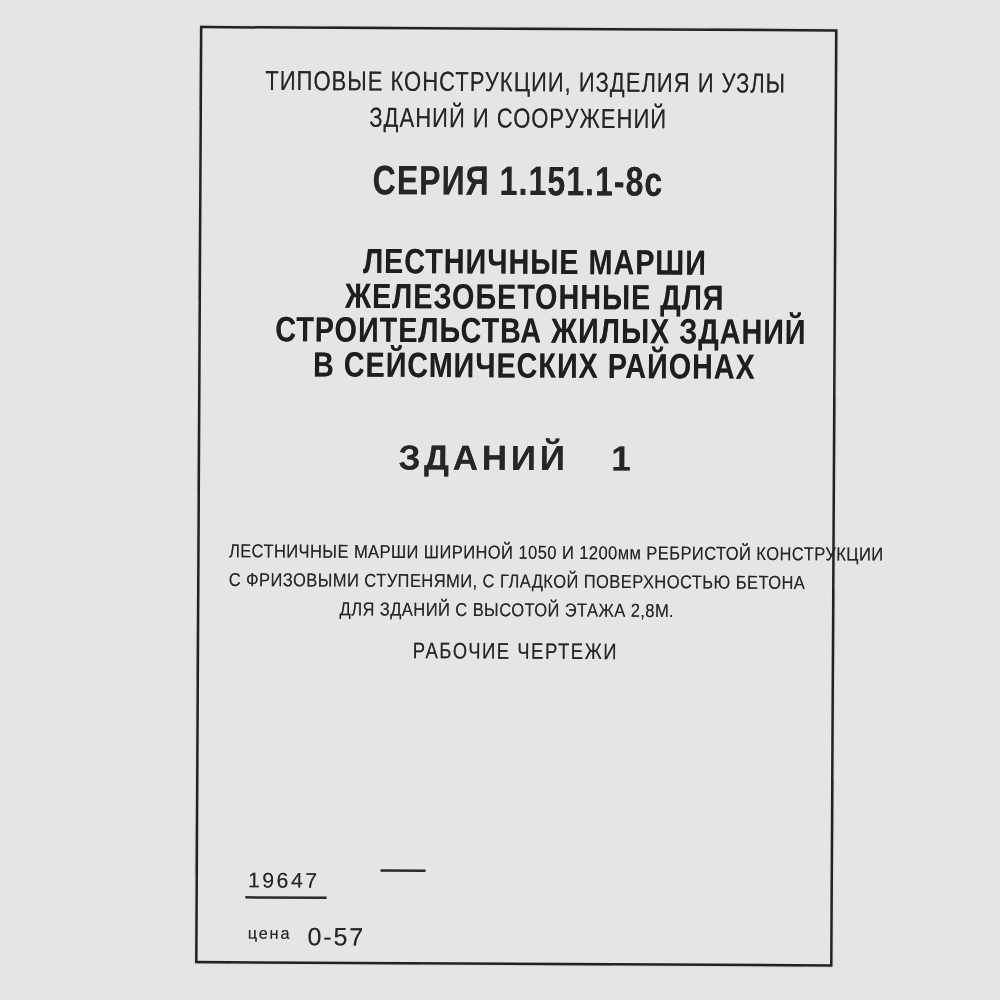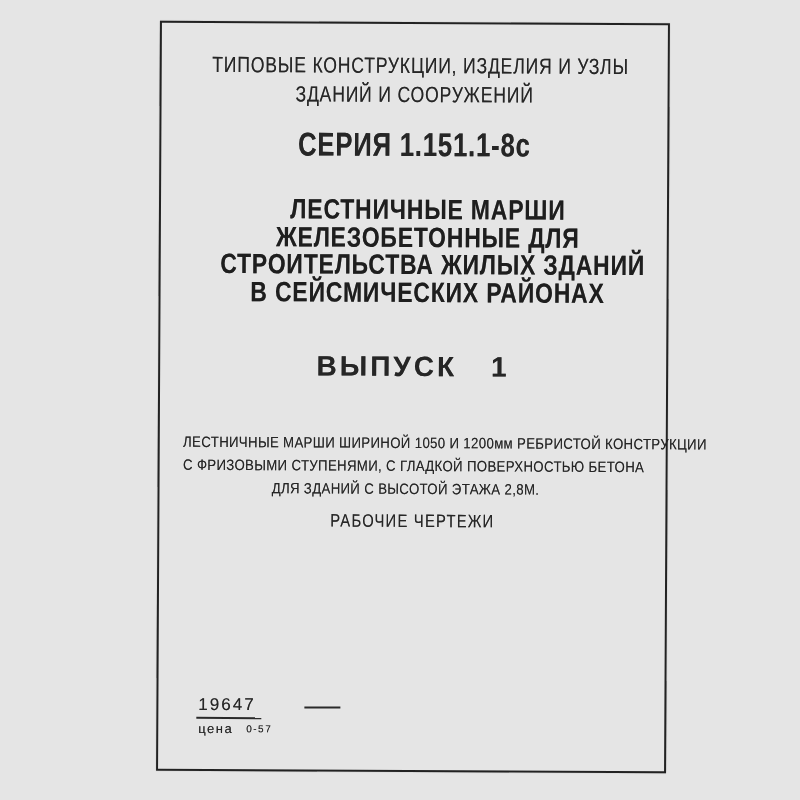--- a/index.html
+++ b/index.html
@@ -66,37 +66,37 @@
     top:487px;
     font-size:18px;line-height:20px;
     letter-spacing:1.5px;
     transform:scaleX(0.82);
   }
   .stamp-block{
     position:absolute;
     left:38px;top:672px;
     text-align:left;
   }
-  .stamp-row1{display:flex;align-items:center;gap:34px;}
+  .stamp-row1{display:flex;align-items:flex-start;gap:34px;}
   .stamp-code{
     font-size:17px;letter-spacing:2px;
     border-bottom:2px solid #2a2a2a;
     padding:0 6px 2px 2px;
   }
   .stamp-dash{
     width:36px;height:0;
     border-bottom:2px solid #2a2a2a;
     margin-left:9px;margin-bottom:0;
   }
   .stamp-row2{
-    display:flex;align-items:center;
-    margin-top:2px;padding-left:2px;
+    display:flex;align-items:flex-start;
+    margin-top:20px;padding-left:2px;
   }
   .stamp-price-label{font-size:13px;letter-spacing:1.5px;}
-  .stamp-price-value{font-size:10px;letter-spacing:1.5px;margin-left:13px;}
+  .stamp-price-value{font-size:20px;letter-spacing:1.5px;margin-left:13px;}
 </style>
 </head>
 <body>
 
 <div class="canvas">
   <div class="frame">
 
     <div class="block header-block">
       <div>ТИПОВЫЕ КОНСТРУКЦИИ, ИЗДЕЛИЯ И УЗЛЫ</div>
       <div>ЗДАНИЙ И СООРУЖЕНИЙ</div>
@@ -105,21 +105,21 @@
     <div class="block series-block">СЕРИЯ 1.151.1-8с</div>
 
     <div class="block title-block">
       <div>ЛЕСТНИЧНЫЕ МАРШИ</div>
       <div>ЖЕЛЕЗОБЕТОННЫЕ ДЛЯ</div>
       <div>СТРОИТЕЛЬСТВА ЖИЛЫХ ЗДАНИЙ</div>
       <div>В СЕЙСМИЧЕСКИХ РАЙОНАХ</div>
     </div>
 
     <div class="block issue-block">
-      <span>ВЫПУСК</span><span class="issue-gap"></span><span>1</span>
+      <span>ЗДАНИЙ</span><span class="issue-gap"></span><span>1</span>
     </div>
 
     <div class="block desc-block">
       <div>ЛЕСТНИЧНЫЕ МАРШИ ШИРИНОЙ 1050 И 1200мм РЕБРИСТОЙ КОНСТРУКЦИИ</div>
       <div>С ФРИЗОВЫМИ СТУПЕНЯМИ, С ГЛАДКОЙ ПОВЕРХНОСТЬЮ БЕТОНА</div>
       <div>ДЛЯ ЗДАНИЙ С ВЫСОТОЙ ЭТАЖА 2,8М.</div>
     </div>
 
     <div class="block doctype-block">РАБОЧИЕ ЧЕРТЕЖИ</div>
 

